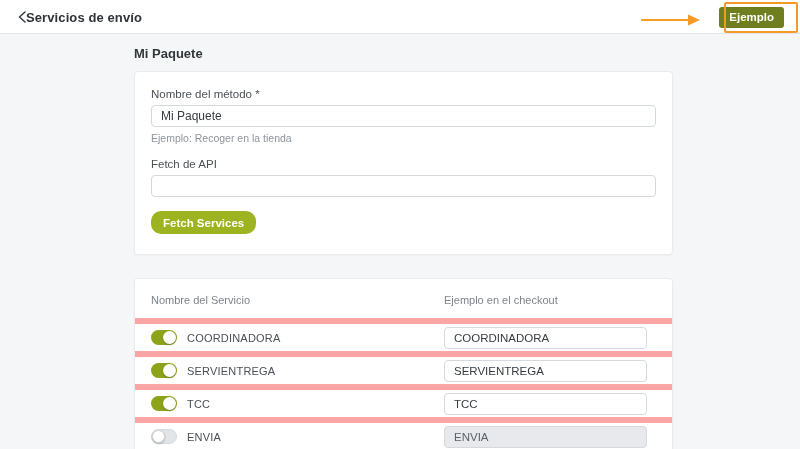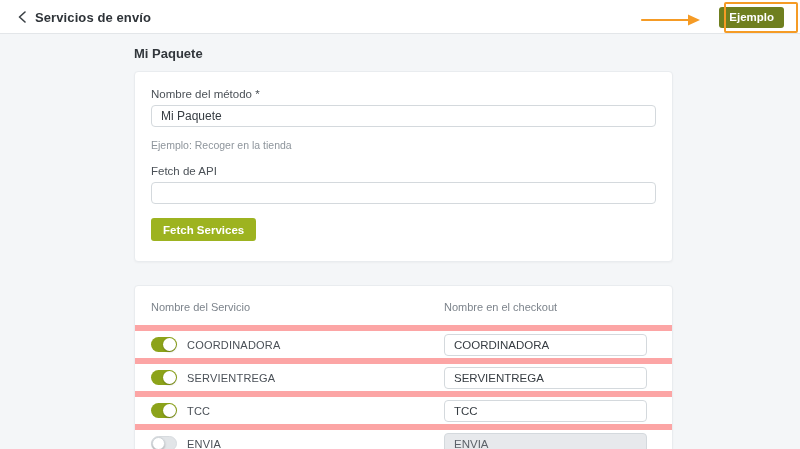--- a/index.html
+++ b/index.html
@@ -16,21 +16,21 @@
     font-family:"Liberation Sans","DejaVu Sans",sans-serif;
     -webkit-font-smoothing:antialiased;
   }
   
   .header{
     position:relative;width:800px;height:34px;background:#ffffff;
     border-bottom:1px solid #e3e6e9;
   }
   .back-link{
     position:absolute;left:18px;top:0;height:34px;
-    display:flex;align-items:center;gap:9px;cursor:pointer;
+    display:flex;align-items:center;gap:0;cursor:pointer;
   }
   .back-chevron{width:8px;height:12px;display:block;}
   .header-title{font-size:13px;font-weight:700;color:#2e3338;letter-spacing:.1px;}
   .save-button{
     position:absolute;right:16px;top:7px;height:21px;padding:0 10px;
     background:var(--save-green,#6F7F1F);color:#ffffff;border:none;border-radius:3px;
     font-family:inherit;font-size:11.5px;font-weight:700;cursor:pointer;line-height:21px;
   }
   .annotation-box{
     position:absolute;left:724px;top:2px;width:74px;height:31px;
@@ -48,23 +48,23 @@
     background:#ffffff;border:1px solid #e9ecef;border-radius:4px;
     box-shadow:0 1px 2px rgba(40,50,60,.04);
   }
   .card.form-card{margin-top:8px;padding:16px 16px 20px;}
   .field-label{display:block;font-size:11.5px;color:#4b5157;margin:0 0 5px 0;}
   .text-input{
     display:block;width:100%;height:22px;padding:0 9px;
     border:1px solid #d4d9dd;border-radius:4px;background:#ffffff;
     font-family:inherit;font-size:12px;color:#363c42;outline:none;
   }
-  .helper-text{margin:12px 0 14px 0;font-size:10.5px;color:#8e959c;}
+  .helper-text{margin:5px 0 14px 0;font-size:10.5px;color:#8e959c;}
   .fetch-button{
-    margin-top:14px;height:23px;padding:0 12px;border:none;border-radius:3px;
+    margin-top:14px;height:23px;padding:0 12px;border:none;border-radius:10px;
     background:var(--fetch-green,#9DB320);color:#ffffff;
     font-family:inherit;font-size:11.5px;font-weight:700;cursor:pointer;
   }
   
   .card.table-card{margin-top:23px;padding:0;overflow:hidden;}
   .thead{
     display:flex;align-items:center;padding:15px 16px 12px;
     border-bottom:6px solid #fca5a5;
   }
   .thead .col1{width:293px;font-size:11px;color:#7d848c;}
@@ -124,21 +124,21 @@
 
     <label class="field-label">Fetch de API</label>
     <input class="text-input" type="text" value="" style="">
 
     <button class="fetch-button">Fetch Services</button>
   </section>
 
   <section class="card table-card">
     <div class="thead">
       <span class="col1">Nombre del Servicio</span>
-      <span class="col2">Nombre en el checkout</span>
+      <span class="col2">Ejemplo en el checkout</span>
     </div>
     <div id="rows">
   <div class="trow">
     <div class="cell-left">
       <span class="toggle on" role="switch" aria-checked="true">
               <span class="knob"></span>
             </span>
       <span class="svc-name">COORDINADORA</span>
     </div>
     <input class="checkout-input" type="text" value="COORDINADORA" style="">

